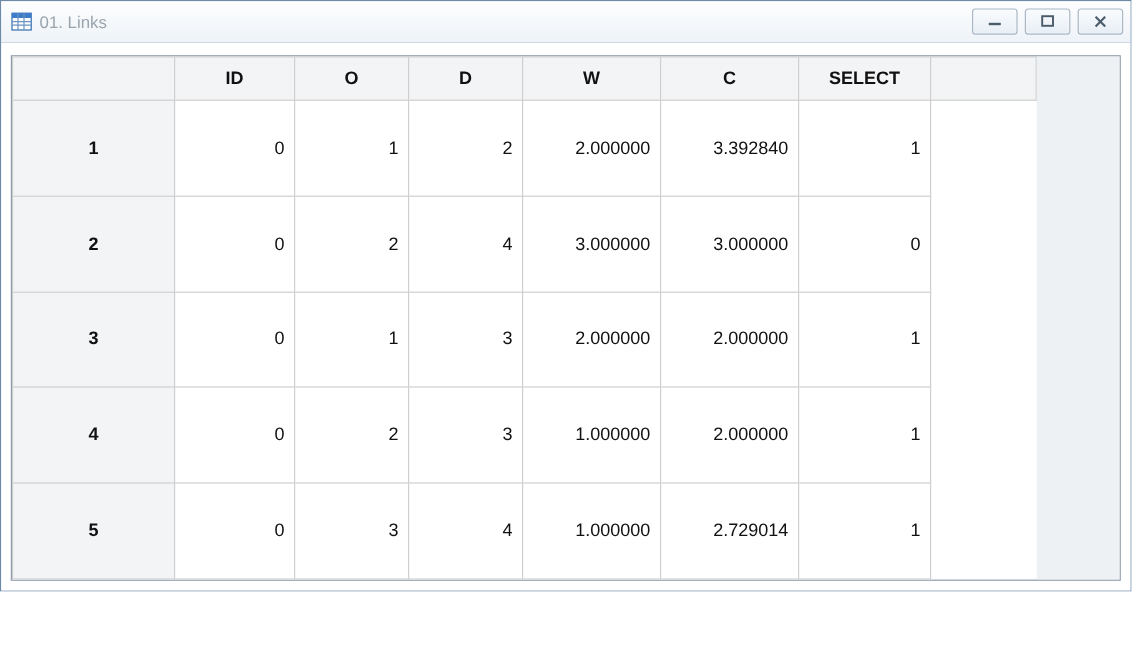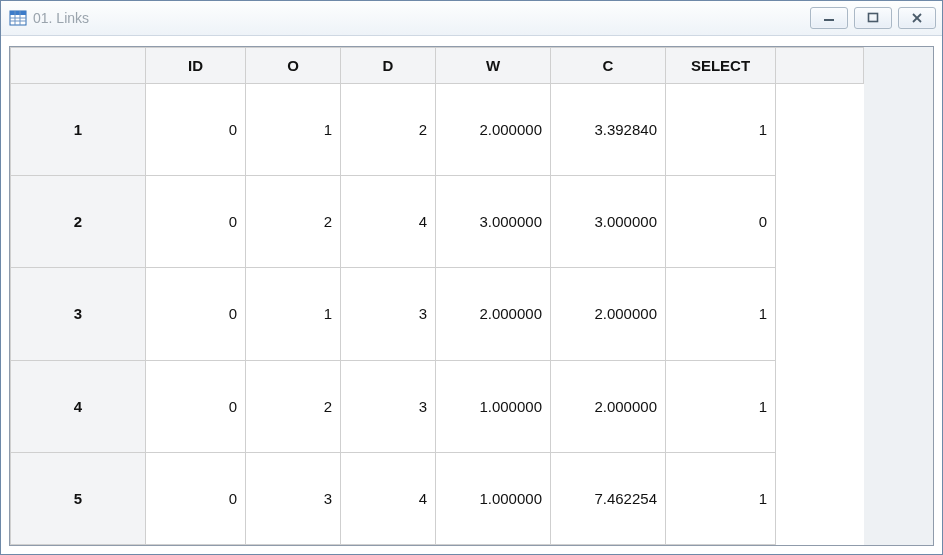--- a/index.html
+++ b/index.html
@@ -3,21 +3,21 @@
 <meta charset="utf-8">
 <style>
   html, body {
     margin: 0;
     padding: 0;
     font-family: "Segoe UI", Tahoma, Arial, sans-serif;
     background: #fff;
   }
   .window {
     width: 943px;
-    height: 555px;
+    height: 493px;
     box-sizing: border-box;
     border: 1px solid #6e89a8;
     background: #fff;
     display: flex;
     flex-direction: column;
     box-shadow: 0 0 0 1px #c9d4e1 inset;
   }
   .titlebar {
     height: 34px;
     background: linear-gradient(#fdfefe, #eef3f8);
@@ -230,21 +230,21 @@
                 <td>1.000000</td>
                 <td>2.000000</td>
                 <td>1</td>
               </tr>
               <tr>
                 <th>5</th>
                 <td>0</td>
                 <td>3</td>
                 <td>4</td>
                 <td>1.000000</td>
-                <td>7.462254</td>
+                <td>2.729014</td>
                 <td>1</td>
               </tr>
             </tbody>
         </table>
         <div class="gutter-fill"></div>
       </div>
     </div>
   </div>
 </div>
 

